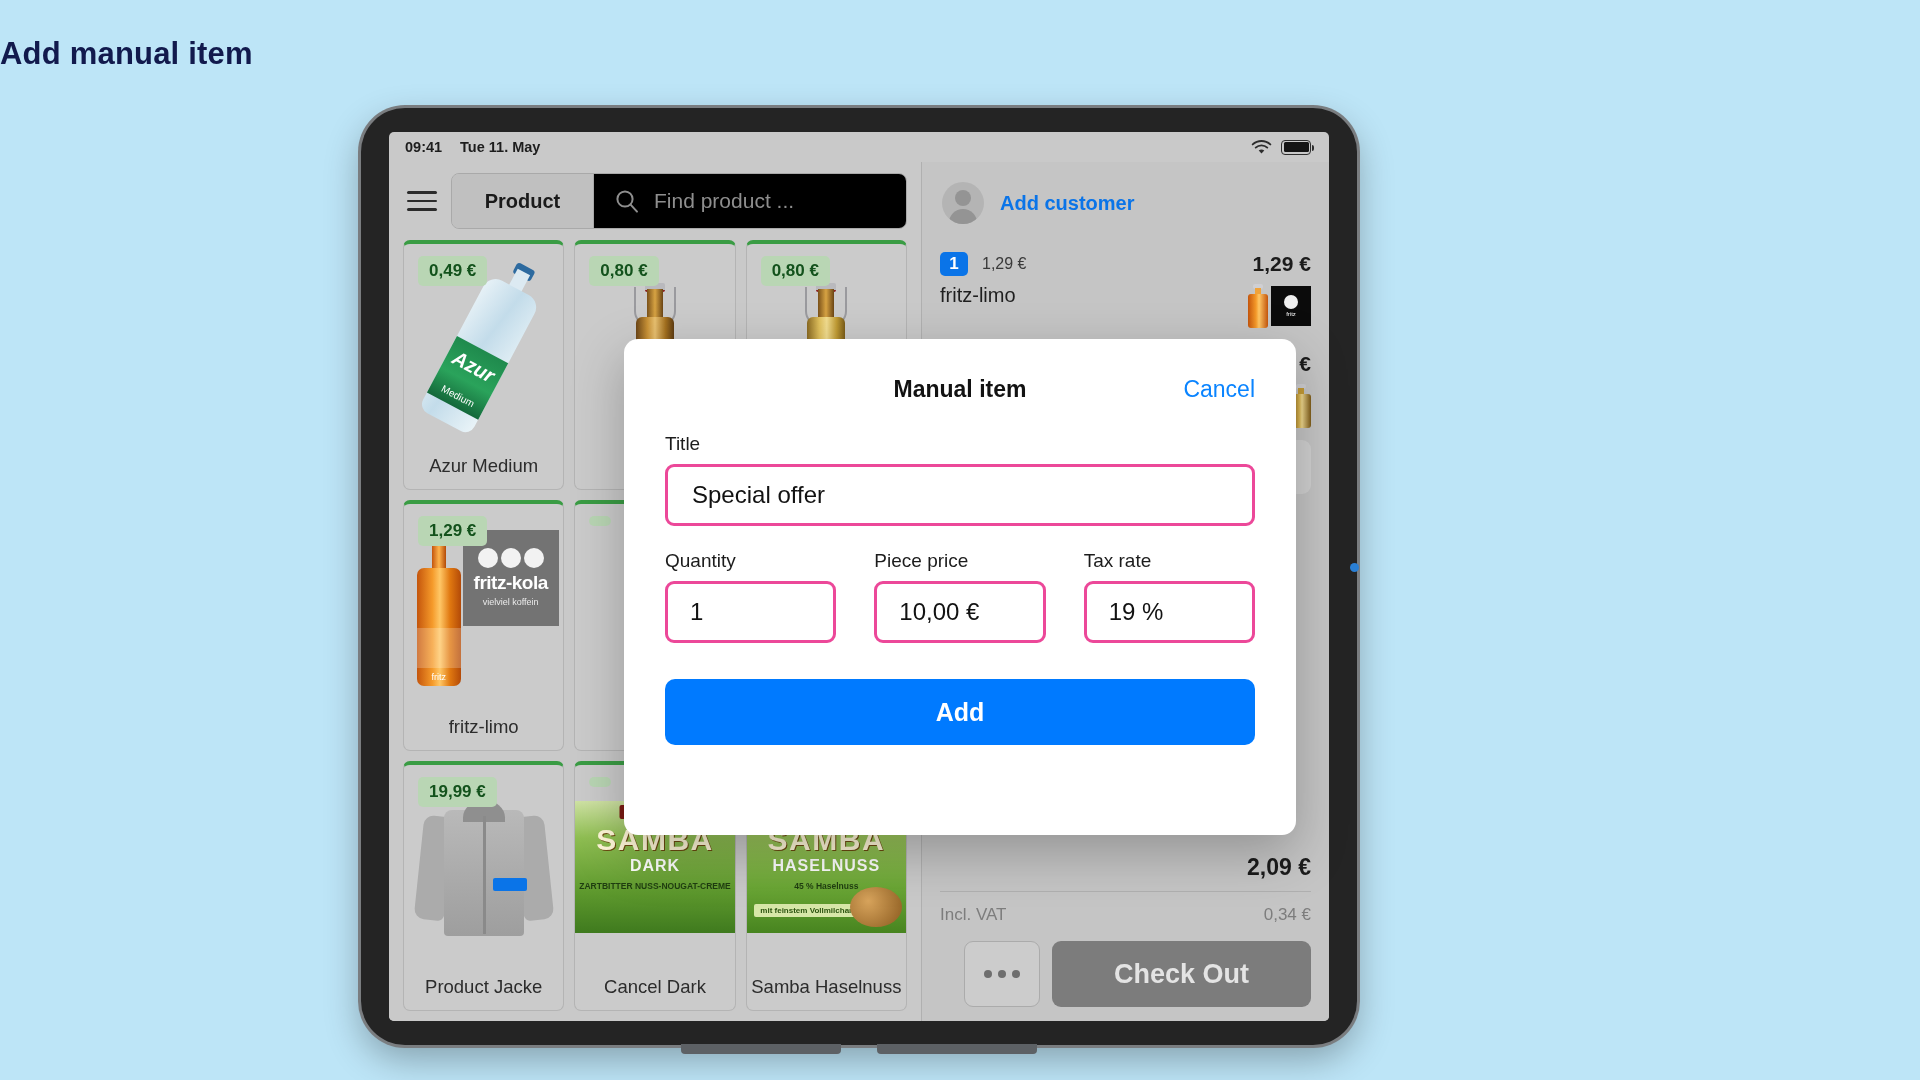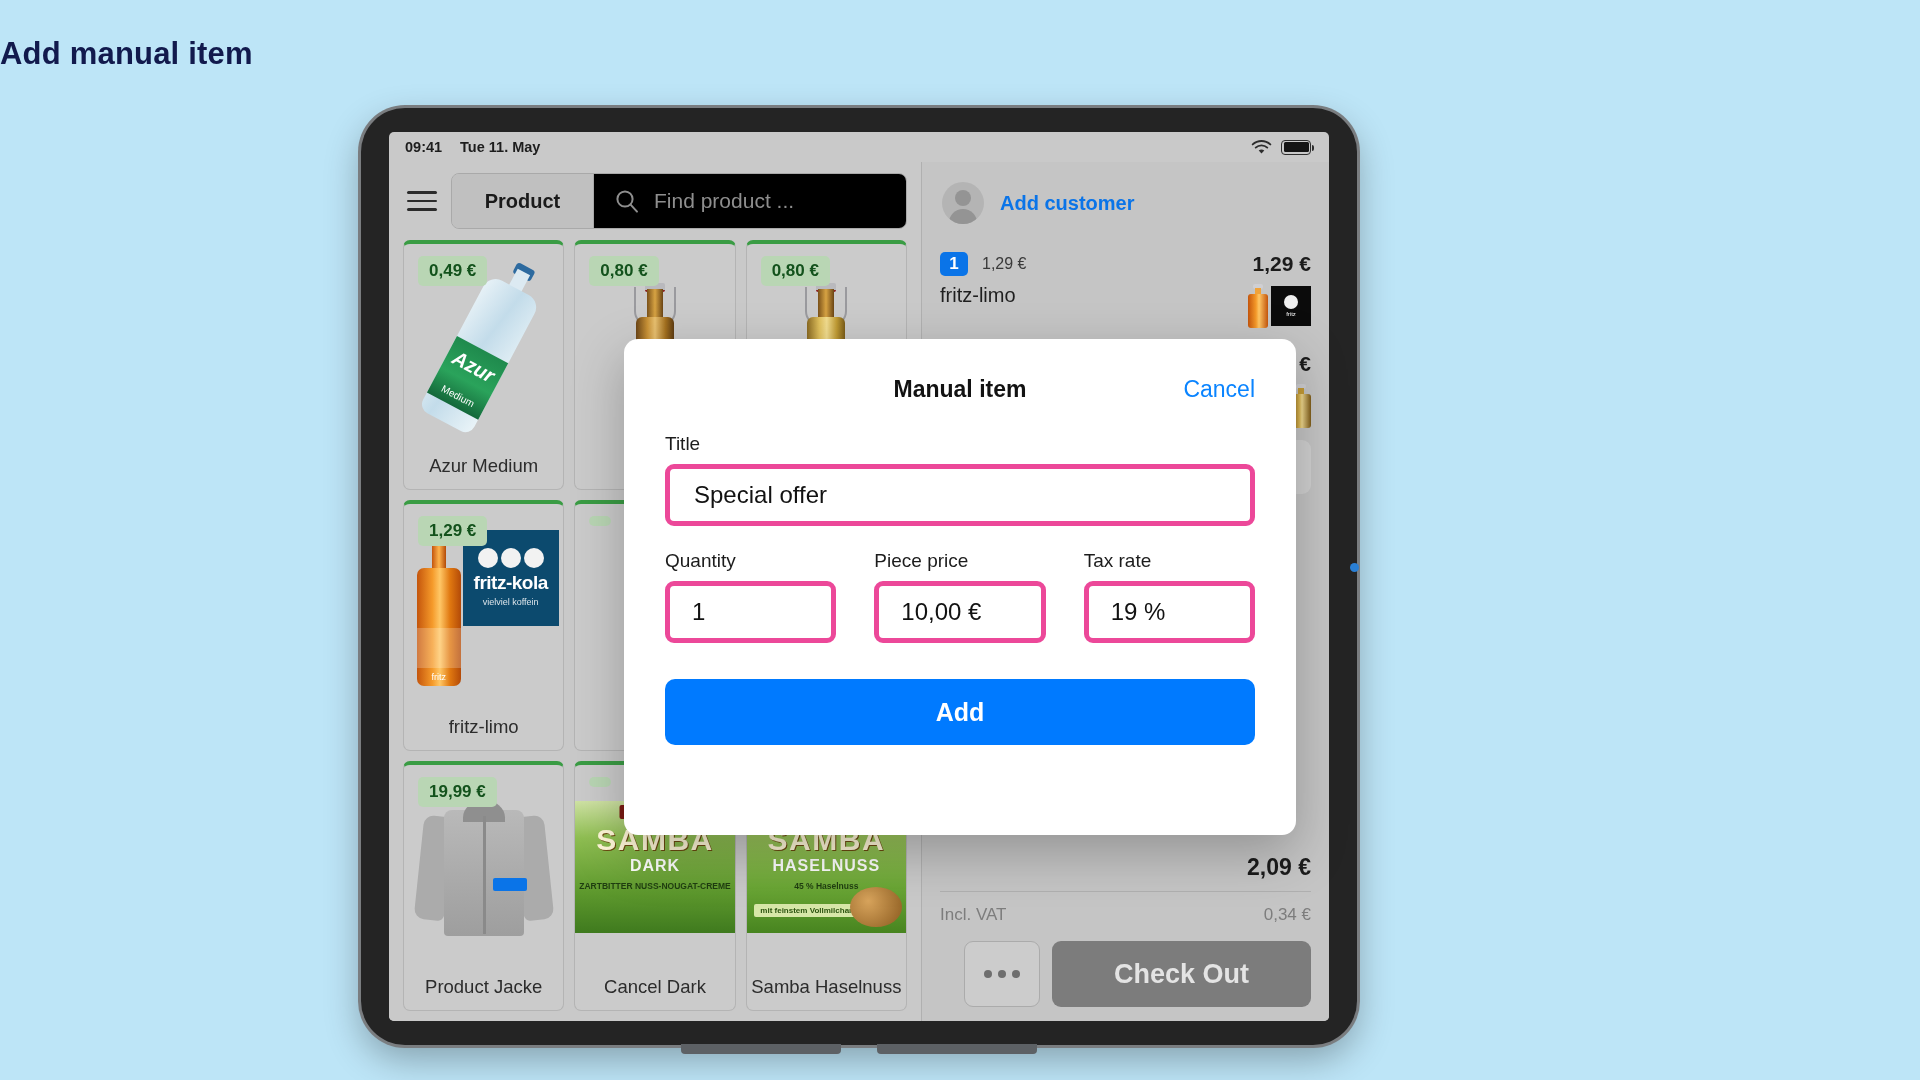--- a/index.html
+++ b/index.html
@@ -152,21 +152,21 @@
   .beer .body { position:absolute; left:4px; top:34px; width:38px; height:116px; background:linear-gradient(90deg,#6c4617,#c99236 30%,#e8c070 50%,#a3701f 78%,#5e3c12); border-radius: 6px 6px 7px 7px; }
   .beer .neck { position:absolute; left:15px; top:6px; width:16px; height:36px; background:linear-gradient(90deg,#7a5119,#d7a343 50%,#6b4514); }
   .beer .cap  { position:absolute; left:13px; top:0; width:20px; height:9px; background:#b9b9bd; border-radius:2px; border-bottom:2px solid #8c2020; }
   .beer .wire { position:absolute; left:2px; top:4px; width:42px; height:40px; border:2px solid #9a9a9e; border-top:none; border-radius: 0 0 16px 16px; }
   .beer .lbl  { position:absolute; left:4px; top:74px; width:38px; height:44px; background:#e4d08c; }
   .beer.pale .body { background:linear-gradient(90deg,#8a6a22,#e0c05c 32%,#f2dd90 52%,#c09b34 78%,#7a5c18); }
   .beer.pale .lbl  { background:#d9c266; }
 
   
   .fritz { width: 150px; height: 170px; }
-  .fritz .tile { position:absolute; right:0; top:8px; width:96px; height:96px; background:#0c4a6e; color:#fff; display:flex; flex-direction:column; align-items:center; justify-content:center; }
+  .fritz .tile { position:absolute; right:0; top:8px; width:96px; height:96px; background:#737373; color:#fff; display:flex; flex-direction:column; align-items:center; justify-content:center; }
   .fritz .tile em { font-style:normal; font-size:19px; font-weight:bold; letter-spacing:-.5px; }
   .fritz .tile small { font-size:9px; opacity:.85; margin-top:3px; }
   .fritz .faces { display:flex; gap:3px; margin-bottom:4px; }
   .fritz .faces u { display:block; width:20px; height:20px; border-radius:50%; background:#f2f2f2; text-decoration:none; }
   .fritz .btl { position:absolute; left:8px; top:14px; width:44px; height:150px; }
   .fritz .btl .b { position:absolute; left:0; top:32px; width:44px; height:118px; background:linear-gradient(90deg,#c4550c,#f59a2a 35%,#ffc766 52%,#e07810 75%,#b34a08); border-radius:7px; }
   .fritz .btl .n { position:absolute; left:15px; top:4px; width:14px; height:34px; background:linear-gradient(90deg,#c4550c,#ffb44d 50%,#b34a08); }
   .fritz .btl .c { position:absolute; left:12px; top:0; width:20px; height:8px; background:#cfcfd3; border-radius:2px; }
   .fritz .btl .l { position:absolute; left:0; top:60px; width:44px; height:40px; background:rgba(255,255,255,.22); }
   .fritz .btl .t { position:absolute; left:0; bottom:4px; width:100%; text-align:center; font-size:9px; color:#fff; }
@@ -277,21 +277,21 @@
     position: relative; height: 48px;
   }
   .modal-title { font-size: 23px; font-weight: bold; color: #121212; }
   .cancel-btn {
     position: absolute; right: 0; top: 50%; transform: translateY(-50%);
     font-size: 23px; color: #0a84ff; cursor: pointer;
   }
   .field-label { font-size: 19px; color: #1c1c1c; margin: 20px 0 9px 0; }
   .text-input {
     width: 100%; height: 62px;
-    border: 5px solid #ec4899; border-radius: 9px;
+    border: 3px solid #ec4899; border-radius: 9px;
     background: #fff;
     display: flex; align-items: center;
     padding: 0 24px;
     font-size: 24px; color: #121212;
     cursor: text;
   }
   .row3 { display: flex; gap: 38px; margin-top: 4px; }
   .row3 .col { flex: 1; }
   .row3 .text-input { padding: 0 22px; }
   .add-btn {

